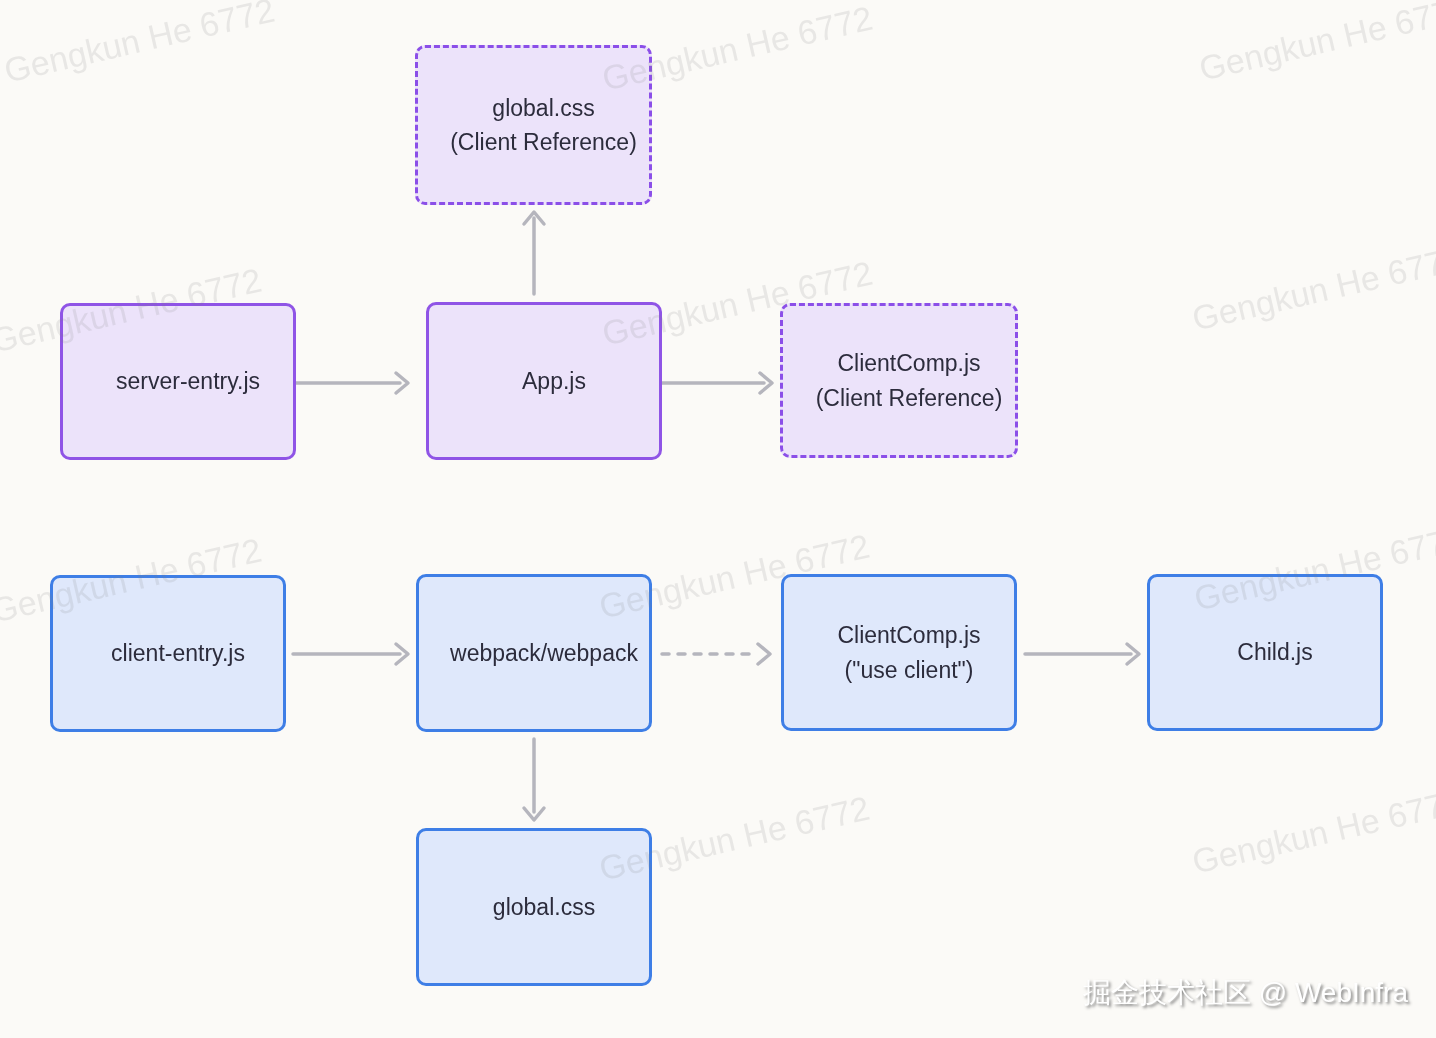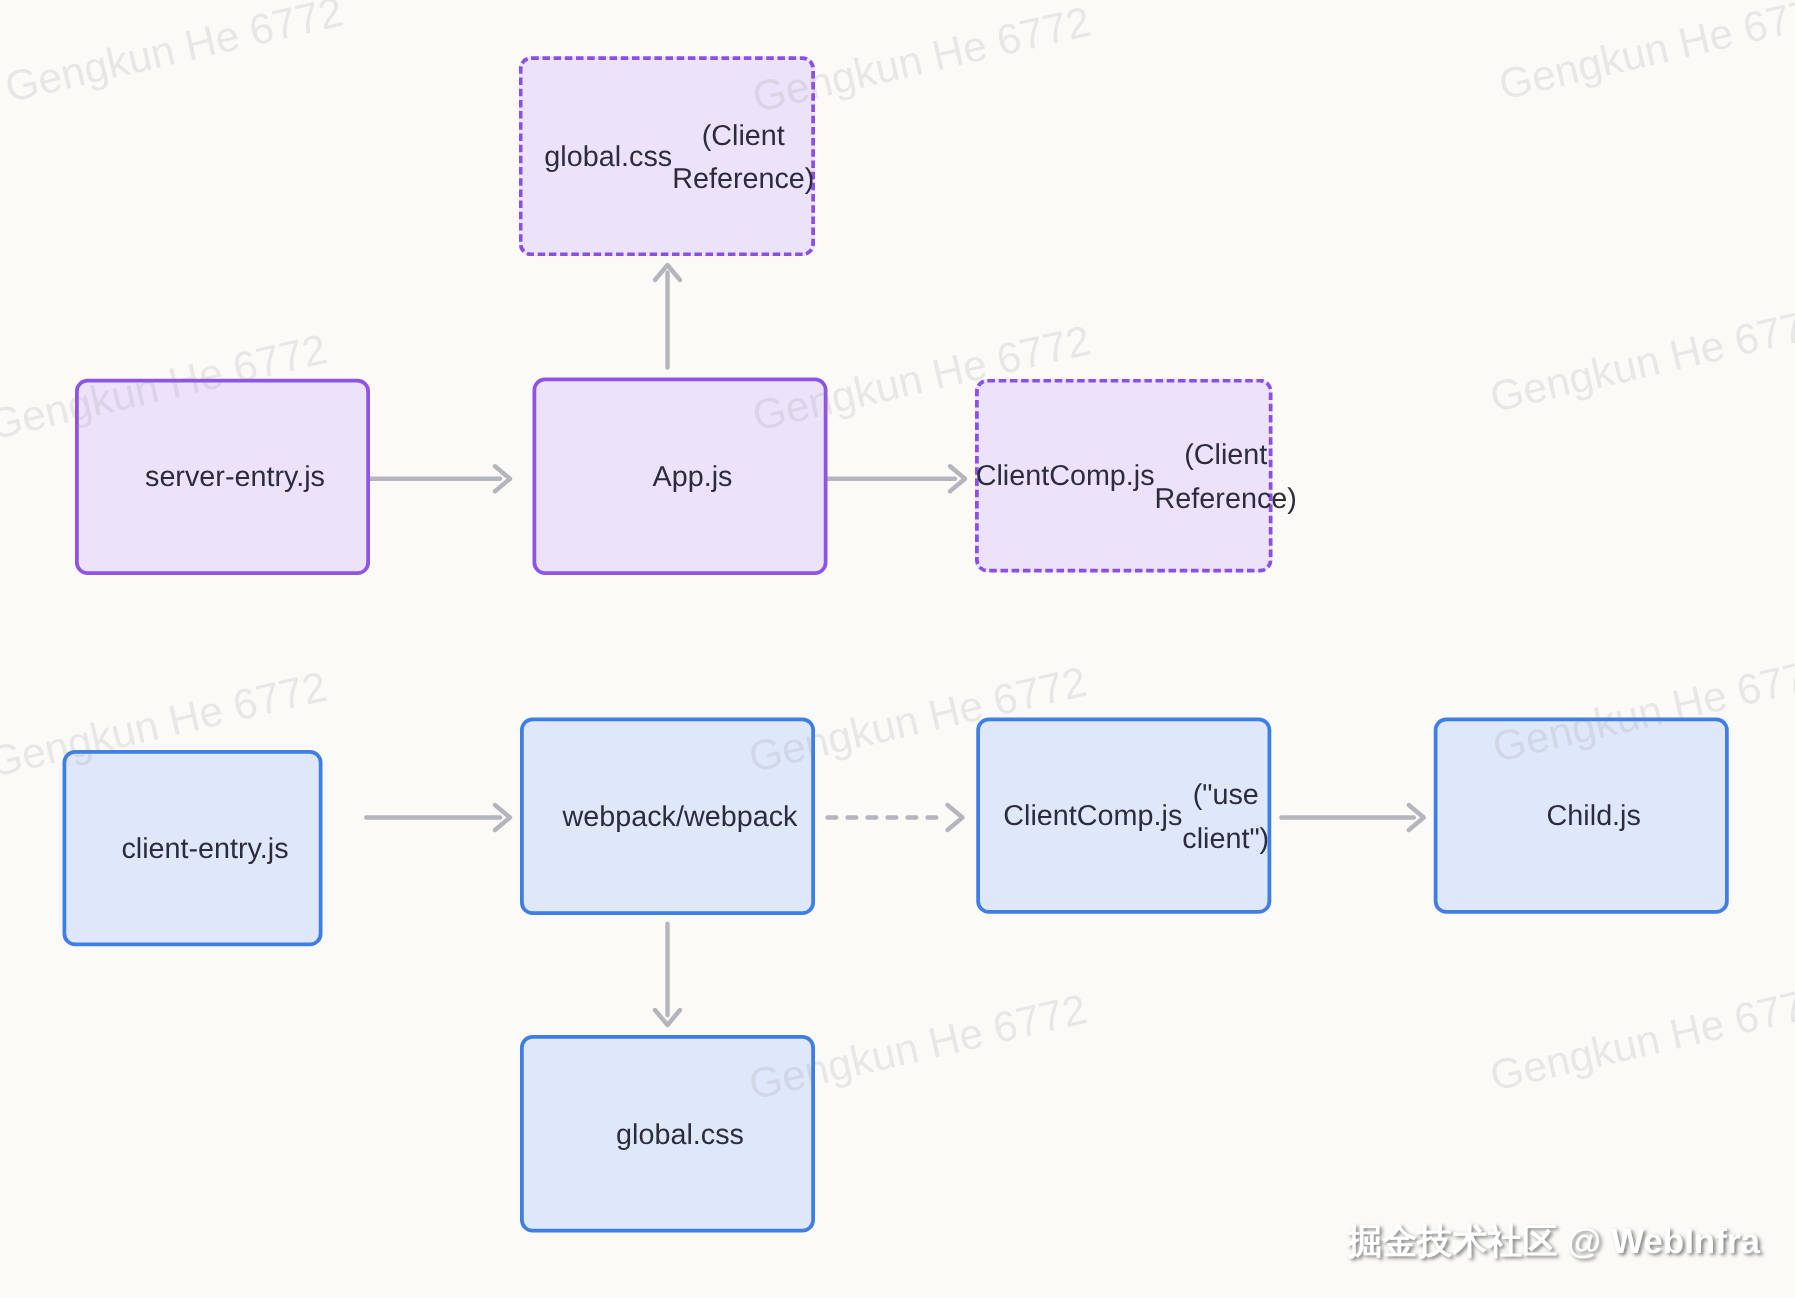--- a/index.html
+++ b/index.html
@@ -4,53 +4,53 @@
 <style>
   html,body{margin:0;padding:0;}
   body{
     width:1436px;height:1038px;position:relative;overflow:hidden;
     background:#fbfaf7;
     font-family:"Liberation Sans","DejaVu Sans",sans-serif;
   }
   
   .node{
     position:absolute;box-sizing:border-box;border-radius:10px;
-    display:flex;flex-direction:row;align-items:center;justify-content:center;
+    display:flex;flex-direction:column;align-items:center;justify-content:center;
     font-size:23px;line-height:1.5;color:#2c2c3c;text-align:center;
     z-index:2;
     padding-left:20px;
   }
   .srv       {background:#ece3fa;border:3px solid #8f54e6;margin-left:10px;}
   .srv-ref   {background:#ece3fa;border:3px dashed #8b4fe8;}
   .cli       {background:#dfe8fb;border:3px solid #3e7ee6;}
 
   #n-global-ref     {left:415px;top:45px; width:237px;height:160px;}
   #n-server-entry   {left:50px; top:303px;width:236px;height:157px;}
   #n-app            {left:416px;top:302px;width:236px;height:158px;}
   #n-clientcomp-ref {left:780px;top:303px;width:238px;height:155px;}
-  #n-client-entry   {left:50px; top:575px;width:208px;height:157px;margin-top:25px;}
+  #n-client-entry   {left:50px; top:575px;width:236px;height:157px;}
   #n-rsdw           {left:416px;top:574px;width:236px;height:158px;}
   #n-clientcomp     {left:781px;top:574px;width:236px;height:157px;}
   #n-child          {left:1147px;top:574px;width:236px;height:157px;}
   #n-global-css     {left:416px;top:828px;width:236px;height:158px;}
 
   
   #edges{position:absolute;left:0;top:0;z-index:1;pointer-events:none;}
   .edge{stroke:#b5b5bd;stroke-width:3.5;fill:none;stroke-linecap:round;stroke-linejoin:round;}
   .edge.dashed{stroke-dasharray:7 9;}
 
   
   .wm{
     position:absolute;z-index:5;pointer-events:none;white-space:nowrap;
     font-size:34px;color:rgba(125,125,125,0.15);
     transform:rotate(-13deg);transform-origin:0 50%;
   }
   #brand-wm{
     position:absolute;right:28px;bottom:26px;z-index:6;pointer-events:none;
-    font-size:28px;font-weight:700;color:#ffffff;white-space:nowrap;
+    font-size:28px;font-weight:400;color:#ffffff;white-space:nowrap;
     text-shadow:2px 2px 3px rgba(110,110,110,0.85);
   }
 </style>
 </head>
 <body>
 
 <svg id="edges" width="1436" height="1038">
   <g>
     <line class="edge" x1="293" y1="383" x2="400" y2="383"></line>
     <polyline class="edge" points="396,373 408,383 396,393"></polyline>

